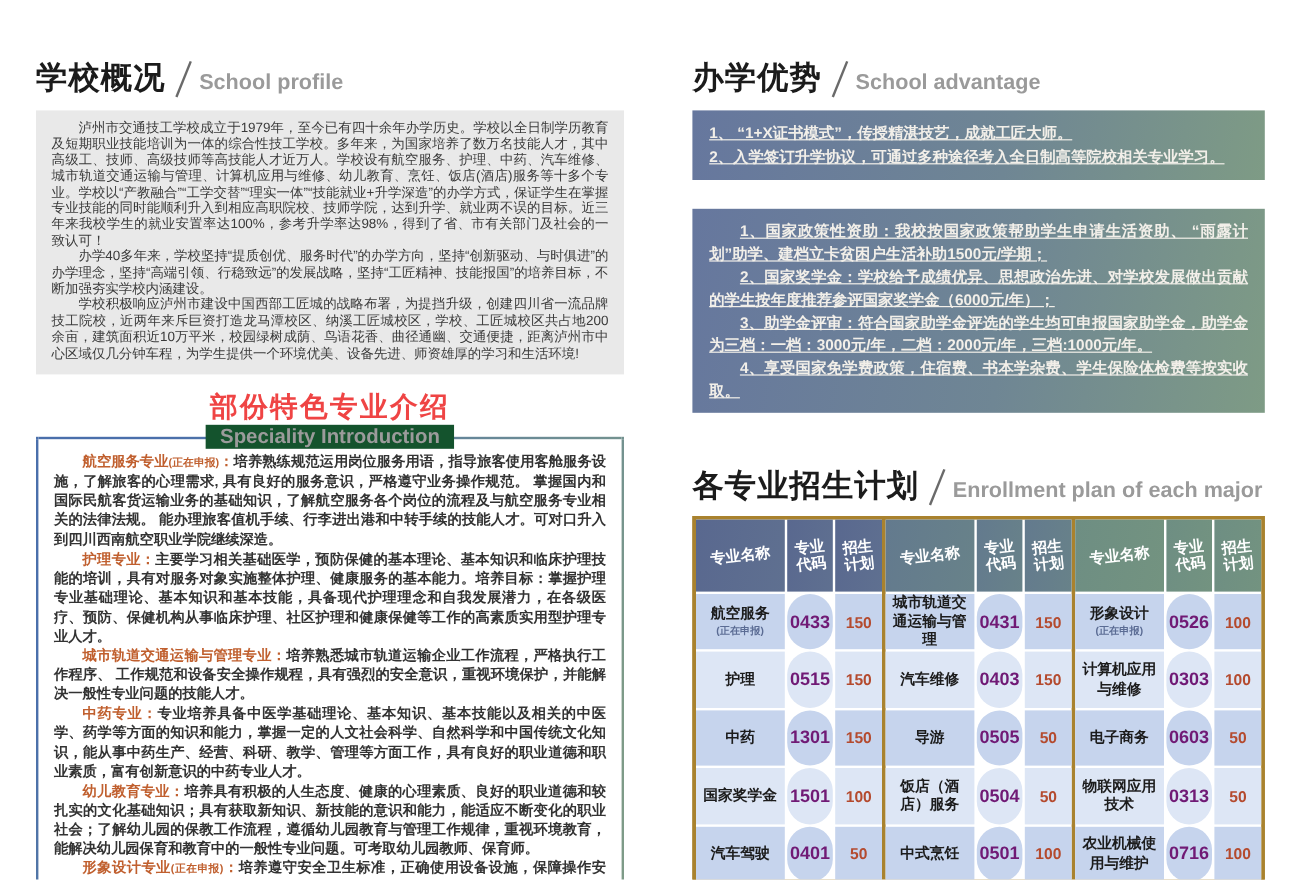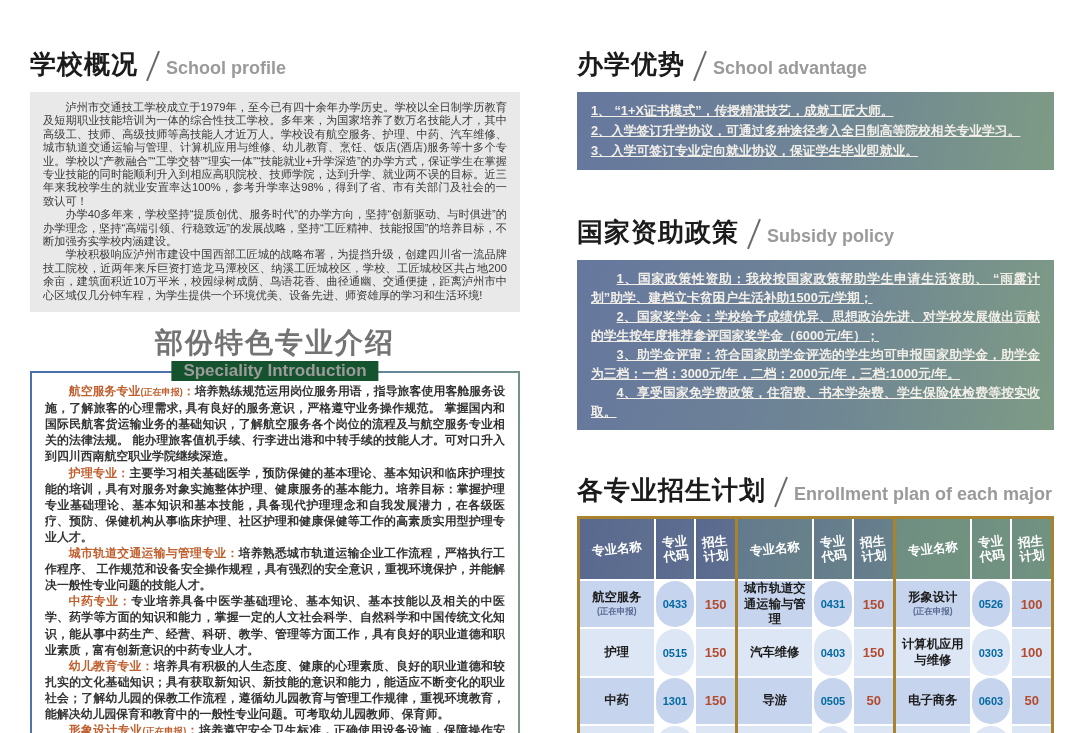--- a/index.html
+++ b/index.html
@@ -17,21 +17,21 @@
   .sec-title .slash { display:inline-block; width:2px; height:32px; background:#6a6a6a;
                       transform:rotate(22deg); margin:0 12px 0 14px; }
   .sec-title .en { font-size:18px; color:#9a9a9a; font-weight:600; padding-bottom:3px;margin-top:32px; }
 
   
   .profile-box { background:#e9e9e9; padding:9px 13px 10px; }
   .profile-box p { font-size:11.2px; line-height:13.4px; color:#3a3a3a; text-align:justify;
                    text-indent:2em; font-weight:400; }
 
   
-  .spec-zh { text-align:center; font-size:28px; font-weight:800; color:#737373;
+  .spec-zh { text-align:center; font-size:23px; font-weight:800; color:#ef4444;
              letter-spacing:2px; margin:12px 0 0; }
   .spec-box { position:relative; margin-top:9px; border:2.5px solid;
               border-image:linear-gradient(115deg,#4a6fab 15%,#7e9b88 85%) 1;
               padding:10px 13px 8px; }
   .spec-en { position:absolute; top:-12px; left:50%; transform:translateX(-50%);
              background:#14532d; padding:0 12px; font-size:17px; color:#9b9b9b;
              font-weight:600; white-space:nowrap; }
   .spec-box p { font-size:11.9px; line-height:16.1px; color:#333; text-align:justify;
                 text-indent:2em; font-weight:600; }
   .mj-name { color:#c05f2e; font-weight:800; }
@@ -55,21 +55,21 @@
           text-align:center; }
   .cell.head { color:#fff; font-weight:800; font-size:12.5px; }
   .cell.head span { transform:rotate(-6deg); line-height:1.12; display:block; padding:0 2px; }
   .h0 { background:linear-gradient(100deg,#59688f,#5f7090); }
   .h1 { background:linear-gradient(100deg,#637a8e,#688289); }
   .h2 { background:linear-gradient(100deg,#6e8e83,#739380); }
   .cell.name,.cell.code,.cell.plan { background:#c6d4ed; }
   .cell.alt { background:#dde6f5; }
   .cell.name span { font-size:12.3px; font-weight:800; color:#1c1c1c; line-height:1.25; padding:0 3px; }
   .cnote { font-size:8.5px; color:#5b6c94; font-weight:600; margin-top:1px; }
-  .cell.code { font-size:11px; font-weight:800; color:#0369a1;border-radius:19px; }
+  .cell.code { font-size:15px; font-weight:800; color:#701a75;border-radius:19px; }
   .cell.plan { font-size:13px; font-weight:800; color:#b44a2e; }
 
   .mt-enroll { margin-bottom:8px; }
 </style>
 </head>
 <body>
 
 <div class="page">
 
   <div class="col-left">
@@ -118,28 +118,22 @@
       <span class="slash"></span>
       <span class="en">School advantage</span>
     </div>
 
     <div class="grad-box adv-box">
 
         <div class="itm">1、 “1+X证书模式”，传授精湛技艺，成就工匠大师。</div>
 
         <div class="itm">2、入学签订升学协议，可通过多种途径考入全日制高等院校相关专业学习。</div>
 
-        <div class="itm">3、入学可签订专业定向就业协议，保证学生毕业即就业。</div>
       </div>
 
-    <div class="sec-title">
-      <span class="zh">国家资助政策</span>
-      <span class="slash"></span>
-      <span class="en">Subsidy policy</span>
-    </div>
 
     <div class="grad-box sub-box indent">
 
         <div class="itm">1、国家政策性资助：我校按国家政策帮助学生申请生活资助、 “雨露计划”助学、建档立卡贫困户生活补助1500元/学期；</div>
 
         <div class="itm">2、国家奖学金：学校给予成绩优异、思想政治先进、对学校发展做出贡献的学生按年度推荐参评国家奖学金（6000元/年）；</div>
 
         <div class="itm">3、助学金评审：符合国家助学金评选的学生均可申报国家助学金，助学金为三档：一档：3000元/年，二档：2000元/年，三档:1000元/年。</div>
 
         <div class="itm">4、享受国家免学费政策，住宿费、书本学杂费、学生保险体检费等按实收取。</div>

